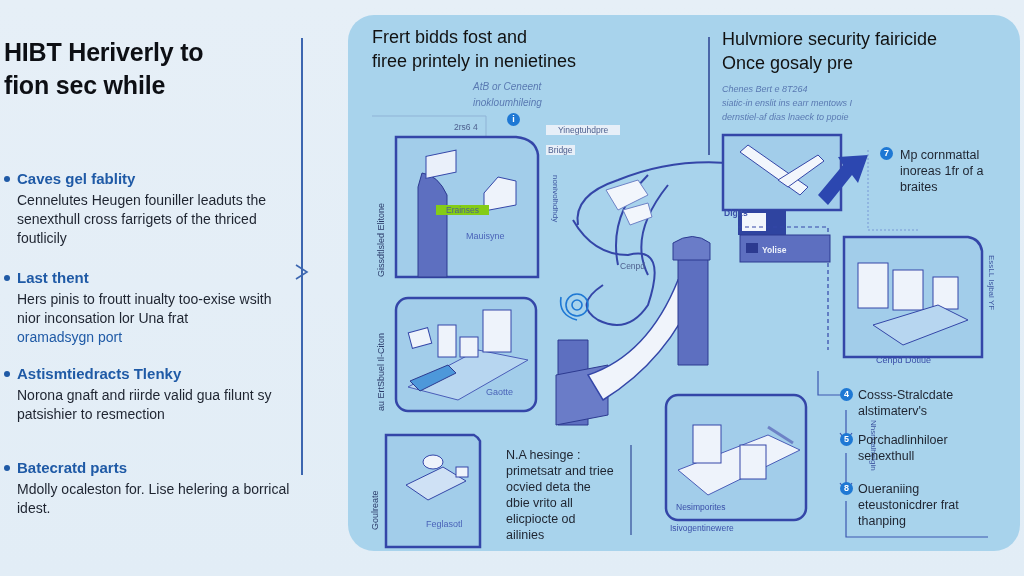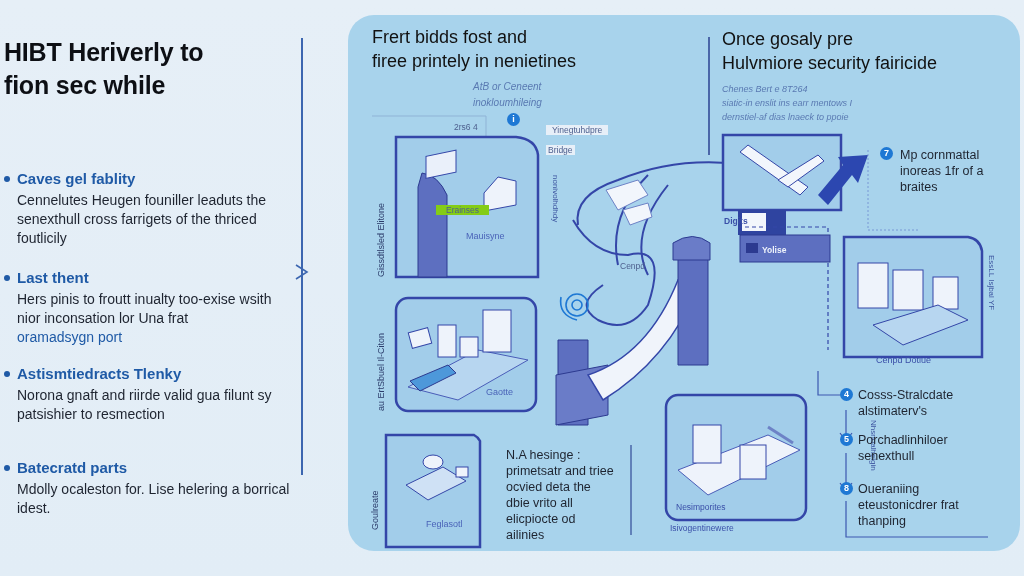--- a/index.html
+++ b/index.html
@@ -79,22 +79,22 @@
     <div>firee printely in nenietines</div>
   </div>
   <div class="ptext subtle" style="left:125px; top:64px; text-align:left;">
     <div>AtB or Ceneent</div>
     <div>inokloumhileing</div>
   </div>
 
   <div style="position:absolute; left:15px; top:18px; width:1px; height:0;"></div>
   <div style="position:absolute; left:360px; top:22px; width:2px; height:118px; background:#4a66a8;"></div>
   <div class="ptext h2" style="left:374px; top:12px;">
+    <div>Hulvmiore security fairicide</div>
     <div>Once gosaly pre</div>
-    <div>Hulvmiore security fairicide</div>
   </div>
   <div class="ptext subtle" style="left:374px; top:67px; font-size:9px; line-height:14px;">
     <div>Chenes Bert e 8T264</div>
     <div>siatic-in enslit ins earr mentows I</div>
     <div>dernstiel-af dias lnaeck to ppoie</div>
   </div>
 
   <svg style="left:0; top:0;" width="672" height="540">
 
     <path d="M24,101 L138,101 L138,140" fill="none" stroke="#8fb3d6" stroke-width="1"></path>
@@ -191,28 +191,28 @@
 
   <div class="vtext" style="left:28px; top:262px;">Gissdtlsled Elitone</div>
   <div class="vtext" style="left:28px; top:396px;">au ErtSbuel Il-Citon</div>
   <div class="vtext" style="left:22px; top:515px;">Goulreate</div>
   <div class="vtext-r" style="left:212px; top:160px; font-size:8px;">nonivolhdhdy</div>
   <div class="vtext-r" style="left:648px; top:240px; font-size:8px;">EssLL Isjbal YF</div>
   <div class="vtext-r" style="left:530px; top:405px; font-size:8px;">Nhsnoalhelgin</div>
 
   <div class="ptext label" style="left:106px; top:107px;">2rs6 4</div>
   <div class="badge" style="left:159px; top:98px;">i</div>
-  <div class="ptext label" style="left:198px; top:110px; background:#e7eff8; padding:0 6px;">Yinegtuhdpre</div>
+  <div class="ptext label" style="left:198px; top:110px; background:#e7eff8; padding:0 12px;">Yinegtuhdpre</div>
   <div class="ptext label" style="left:198px; top:130px; background:#e7eff8; padding:0 2px;">Bridge</div>
   <div class="ptext label" style="left:88px; top:190px; background:#84cc16; padding:0 10px;">Erainses</div>
   <div class="ptext label" style="left:118px; top:216px; color:#4a63b8; font-size:9px;">Mauisyne</div>
   <div class="ptext label" style="left:138px; top:372px; color:#4a63b8; font-size:9px;">Gaotte</div>
   <div class="ptext label" style="left:78px; top:504px; color:#4a63b8; font-size:9px;">Feglasotl</div>
   <div class="ptext label" style="left:272px; top:246px;">Cenpd</div>
-  <div class="ptext label" style="left:360px; top:201px; color:#3a4fa8; font-weight:bold;padding-left:16px;">Digits</div>
+  <div class="ptext label" style="left:360px; top:193px; color:#3a4fa8; font-weight:bold;padding-left:16px;">Digits</div>
   <div class="ptext label" style="left:414px; top:230px; color:#eef3fb; font-weight:bold;">Yolise</div>
   <div class="ptext label" style="left:528px; top:340px; color:#3a4fa8; font-size:9px;">Cenpd Dotlue</div>
   <div class="ptext label" style="left:328px; top:470px; color:#3a4fa8;margin-top:17px;">Nesimporites</div>
   <div class="ptext label" style="left:322px; top:508px; color:#3a4fa8;">Isivogentinewere</div>
 
   <div class="badge" style="left:532px; top:132px;">7</div>
   <div class="ptext body13" style="left:552px; top:132px; width:110px;">Mp cornmattal inoreas 1fr of a braites</div>
 
   <div class="ptext body13" style="left:158px; top:432px; width:110px;">N.A hesinge : primetsatr and triee ocvied deta the dbie vrito all elicpiocte od ailinies</div>
 

